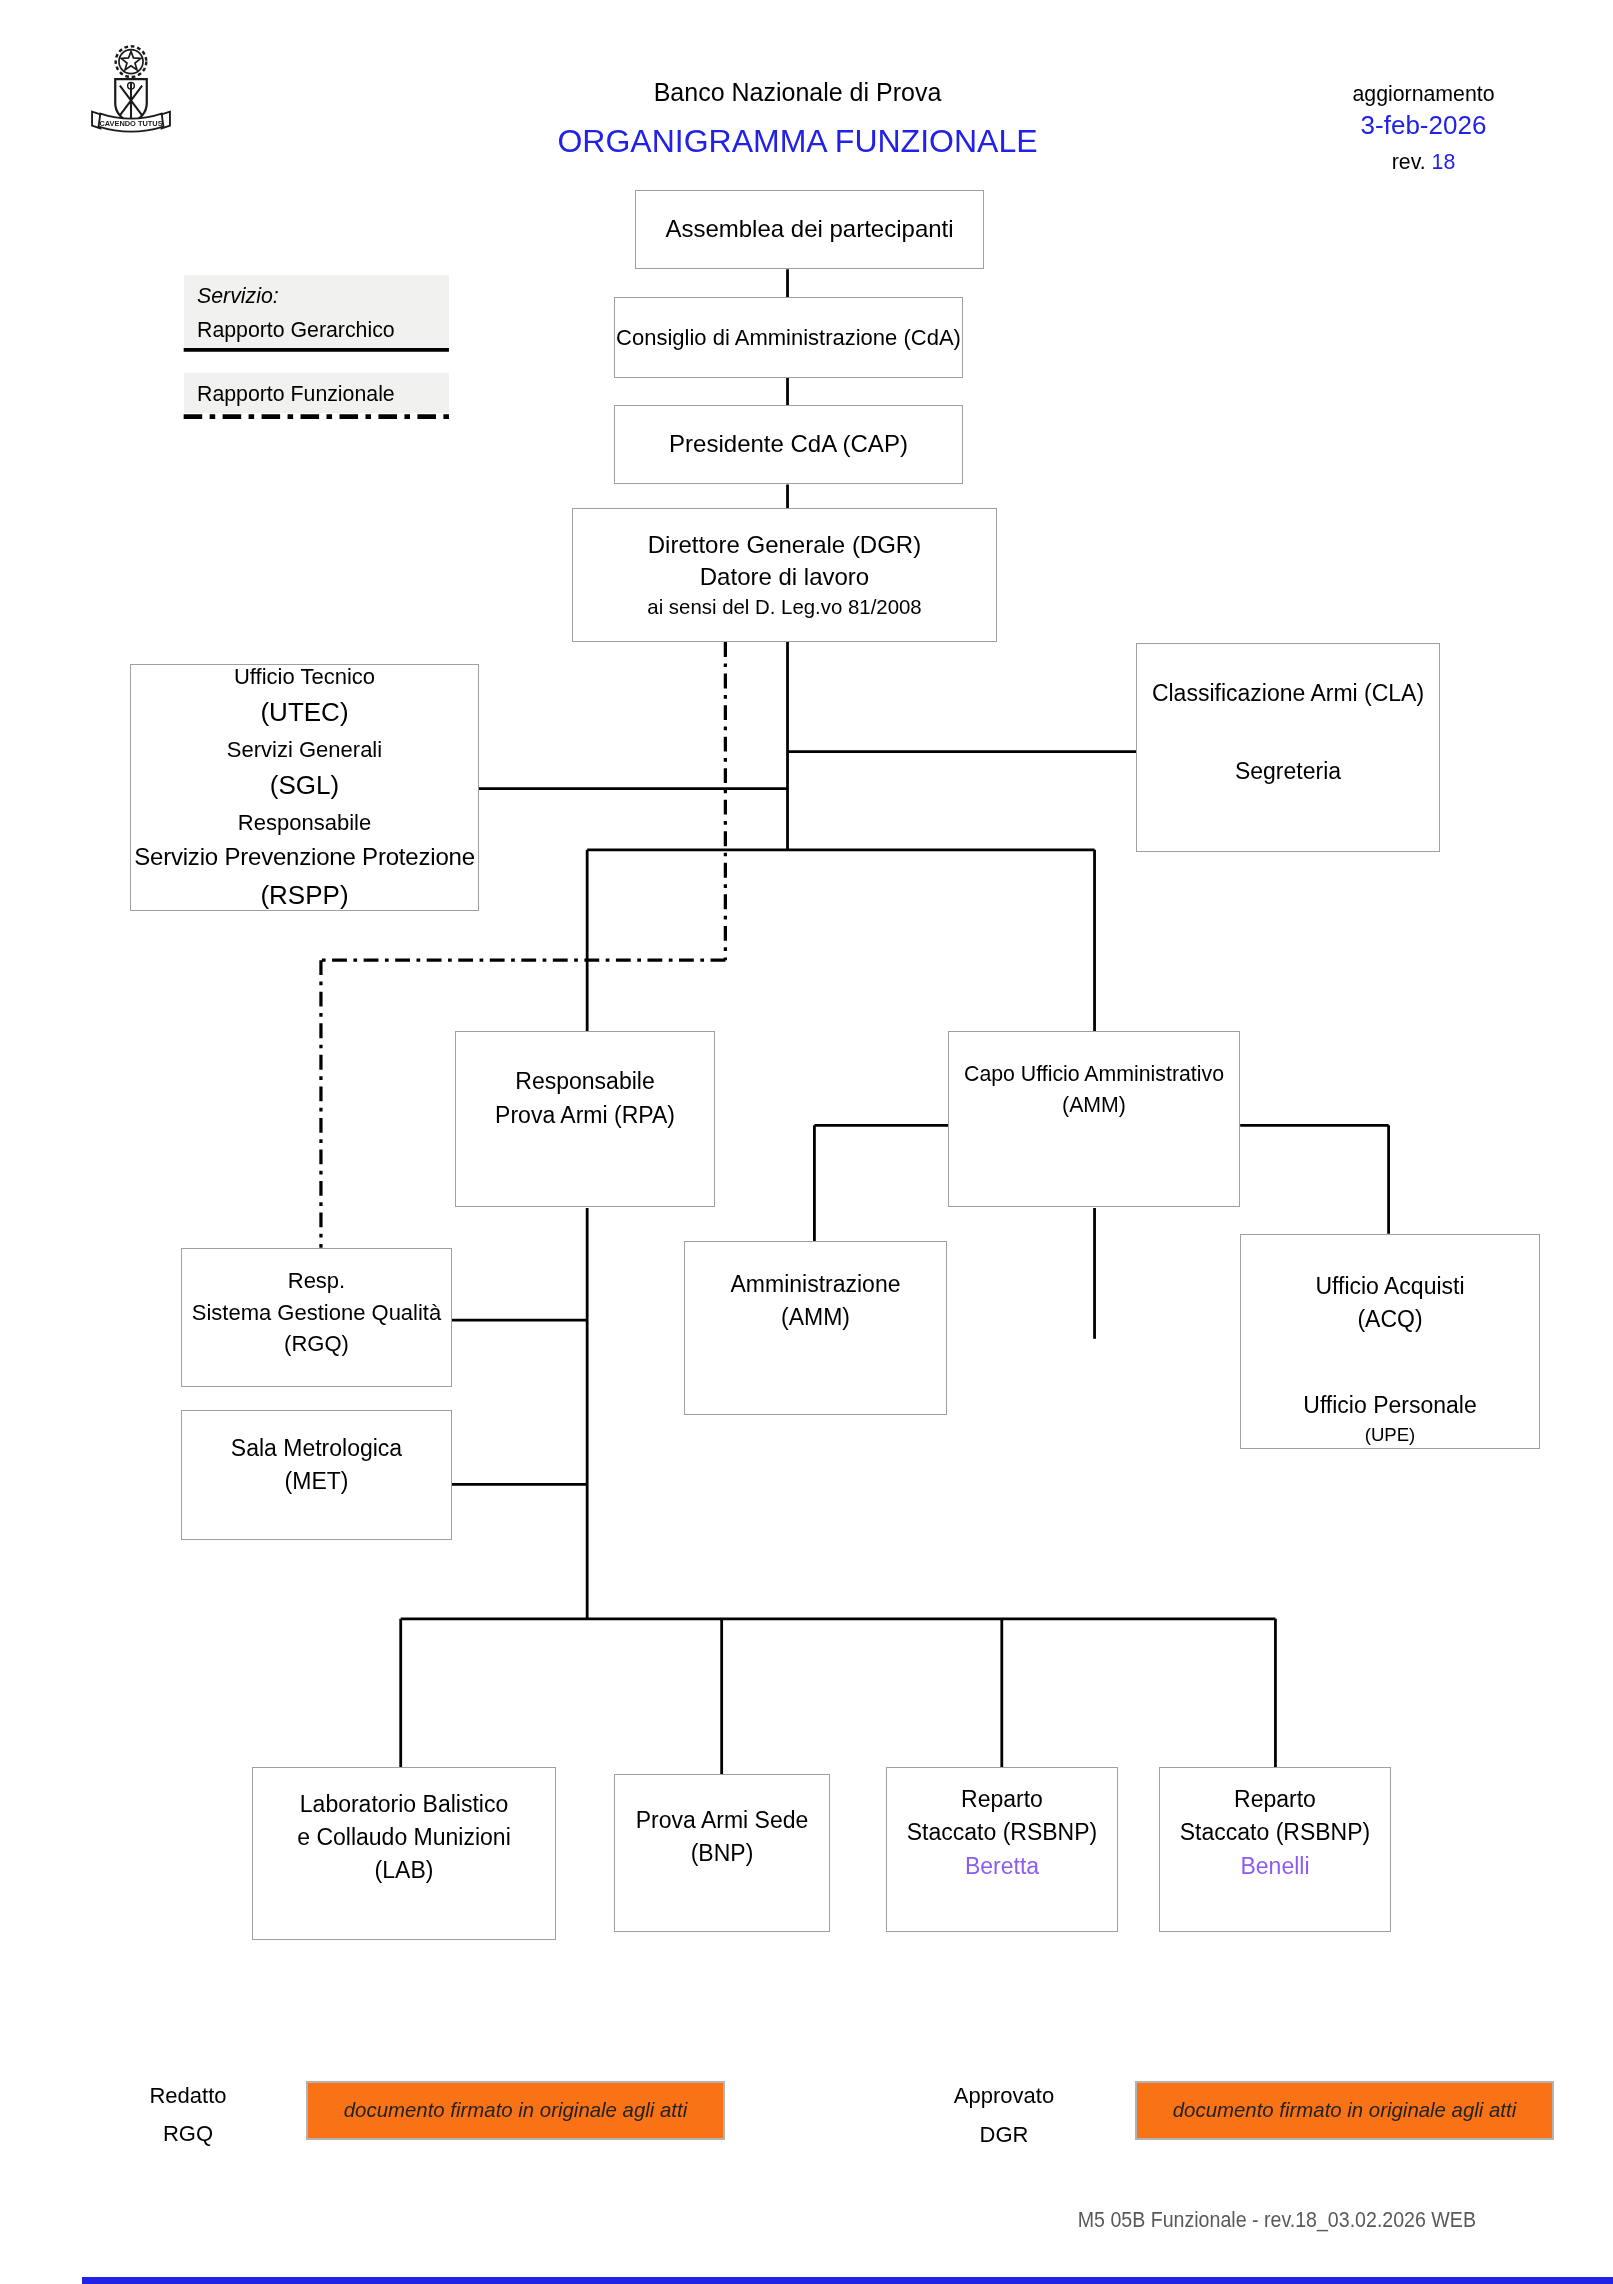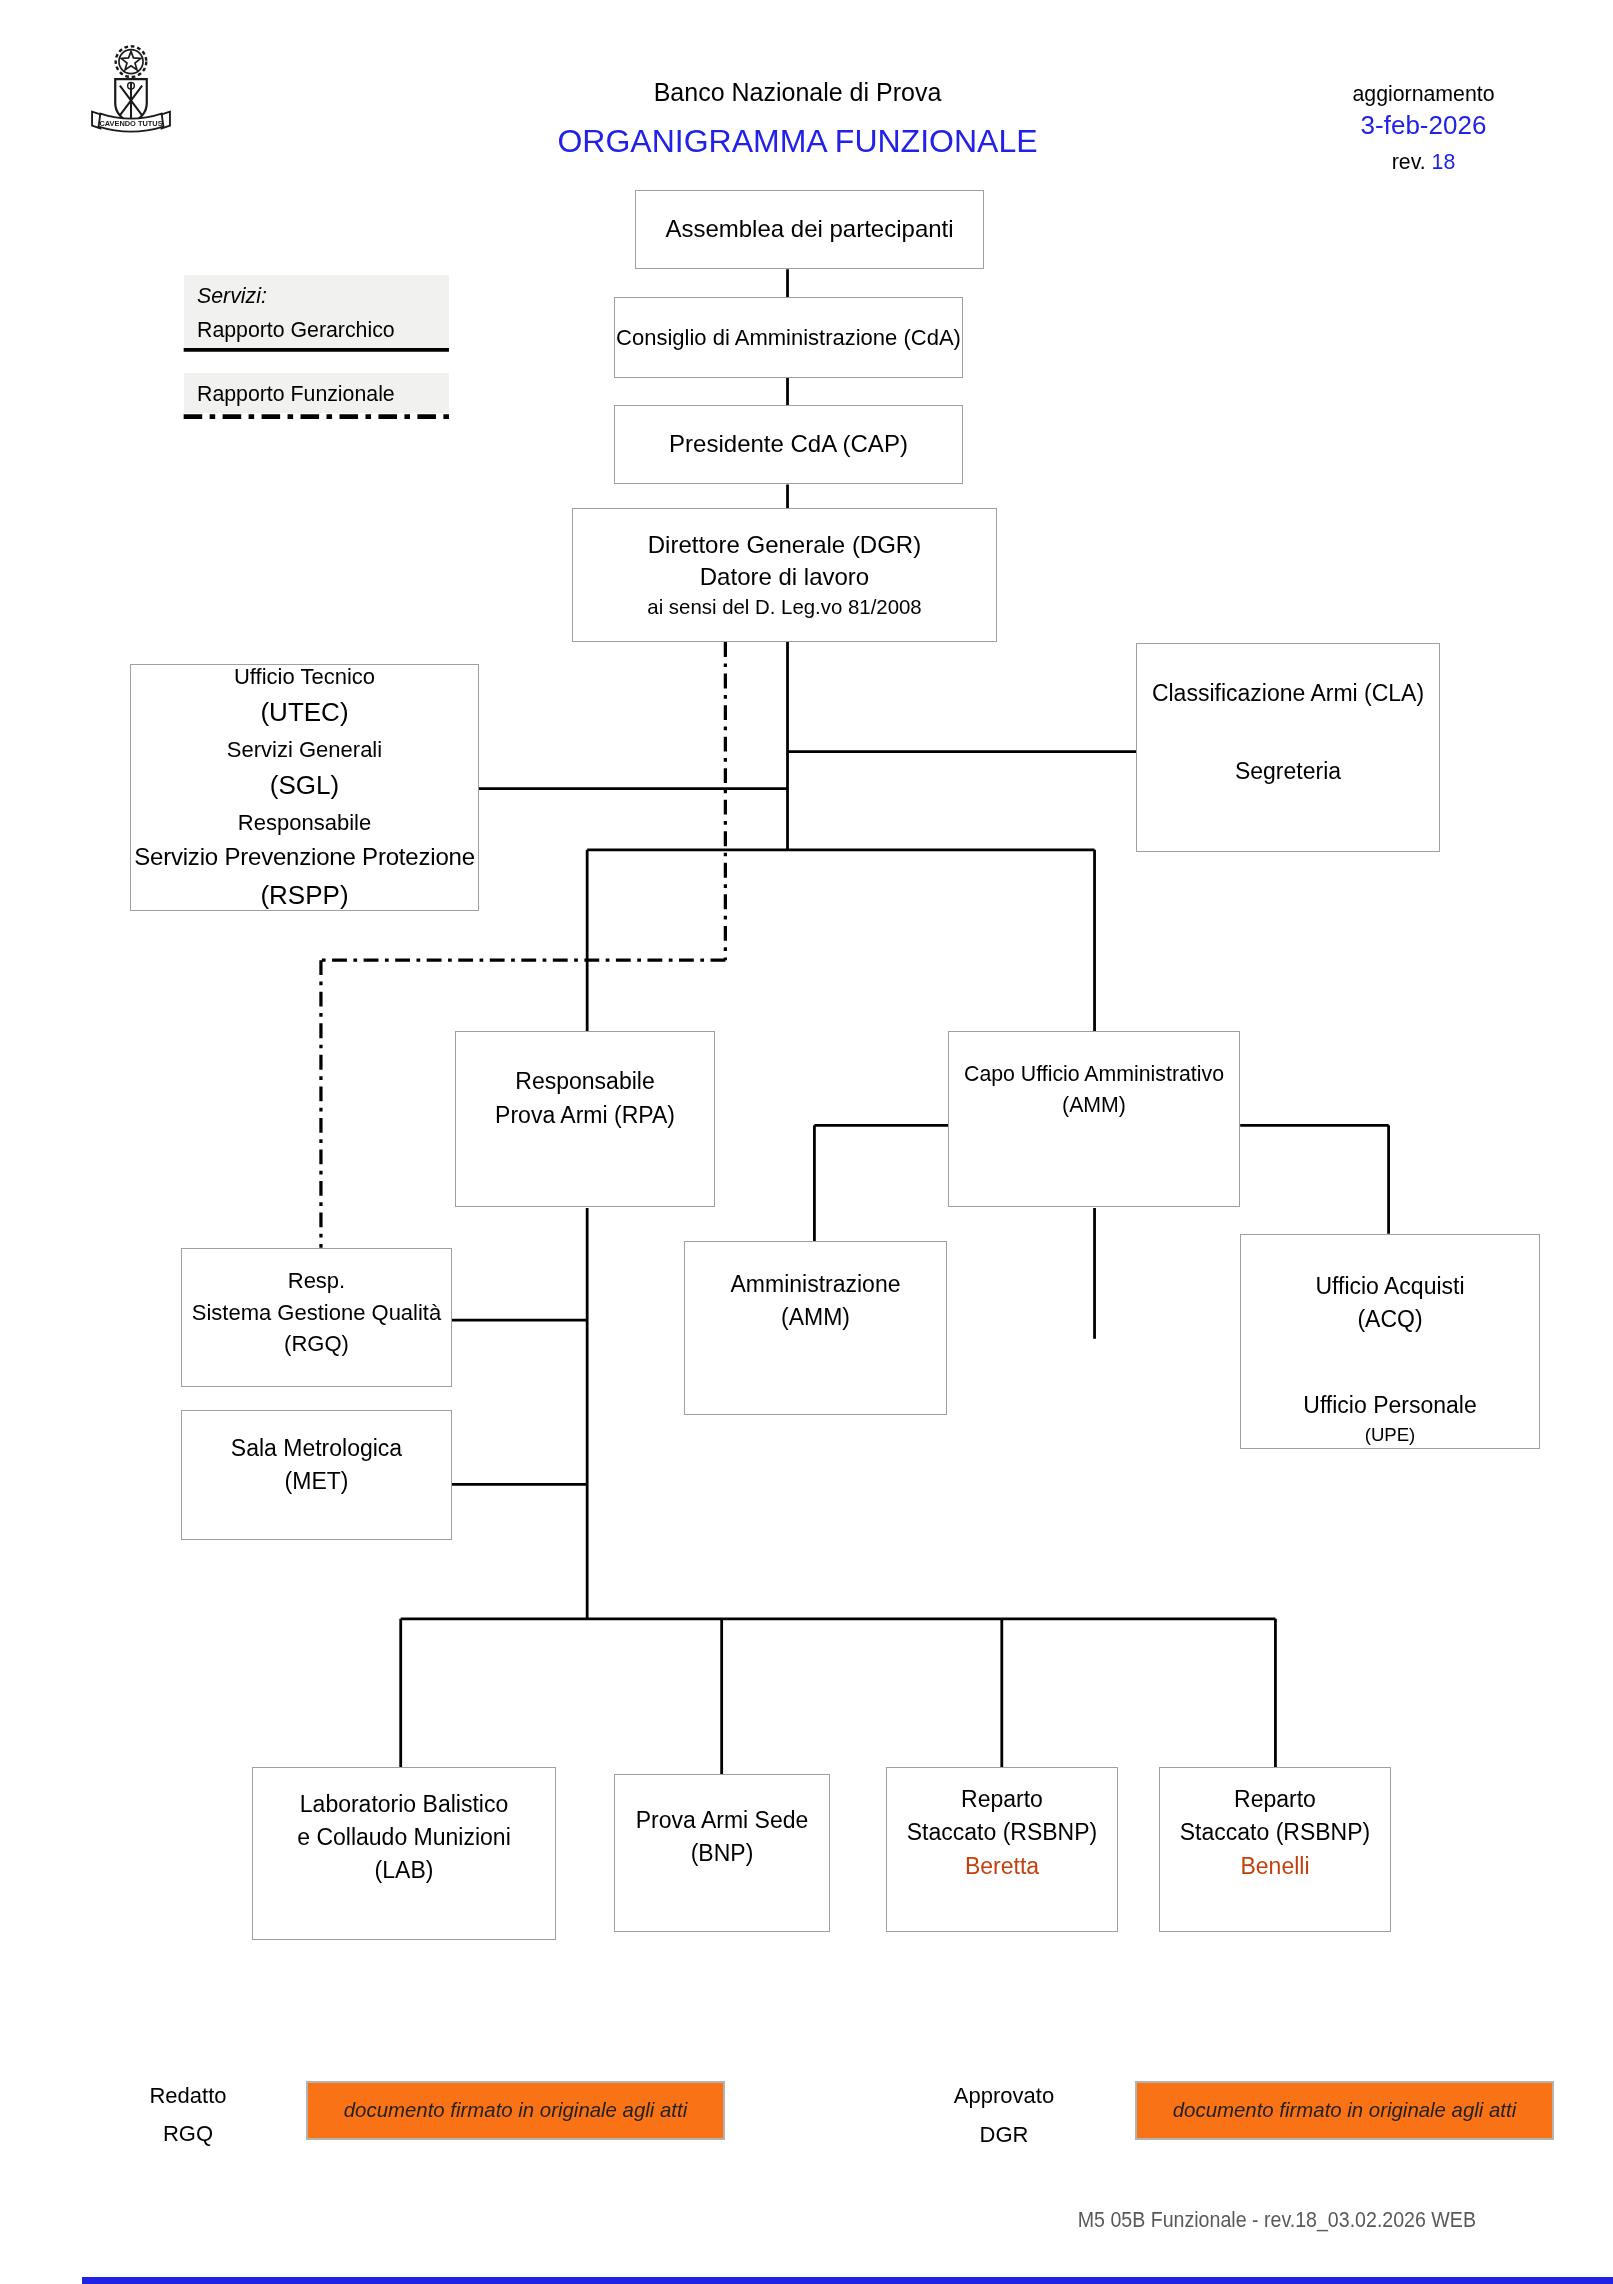--- a/index.html
+++ b/index.html
@@ -11,21 +11,21 @@
   .bgblock{position:absolute;background:#f1f1ef;z-index:0;}
   #wires{position:absolute;left:0;top:0;z-index:1;pointer-events:none;}
   .box{
     position:absolute;z-index:2;background:#fff;border:1.9px solid #a0a0a0;box-sizing:border-box;
     display:flex;flex-direction:column;align-items:center;justify-content:center;
     text-align:center;font-size:23px;line-height:1.44;color:#000;
   }
   .box .lg{font-size:26px;}
   .box .sm{font-size:20.4px;}
   .box .xs{font-size:18.6px;}
-  .box .muted{color:#c2410c;}
+  .box .muted{color:#8b5cf6;}
   .hdr-center{position:absolute;left:519px;width:557px;text-align:center;z-index:2;}
   .blue{color:#2121e8;}
   .lbl{position:absolute;z-index:2;font-size:22px;text-align:center;}
   .legend-text{position:absolute;z-index:2;font-size:21.3px;}
   .signedbox{
     position:absolute;z-index:2;background:#f97316;border:2.8px solid #b3b3b3;box-sizing:border-box;
     display:flex;align-items:center;justify-content:center;font-style:italic;font-size:20.4px;color:#222;
   }
   .docref{
     position:absolute;z-index:2;color:#595959;font-size:21.3px;text-align:right;
@@ -56,21 +56,21 @@
 
   <div class="lbl" style="left:1317px;top:82px;width:213px;font-size:21.3px;">aggiornamento</div>
   <div class="lbl blue" style="left:1317px;top:110px;width:213px;font-size:26px;">3-feb-2026</div>
   <div class="lbl" style="left:1317px;top:150px;width:213px;font-size:21.3px;">
     <span>rev.</span>
     <span class="blue">18</span>
   </div>
 
   <div class="bgblock" style="left:184px;top:275px;width:265px;height:74px;"></div>
   <div class="bgblock" style="left:184px;top:373px;width:265px;height:40px;"></div>
-  <div class="legend-text" style="left:197px;top:284px;font-style:italic;">Servizi:</div>
+  <div class="legend-text" style="left:197px;top:284px;font-style:italic;">Servizio:</div>
   <div class="legend-text" style="left:197px;top:318px;">Rapporto Gerarchico</div>
   <div class="legend-text" style="left:197px;top:382px;">Rapporto Funzionale</div>
 
   <svg id="wires" width="1614" height="2285" viewBox="0 0 1740 2463">
 
     <path d="M198 377 H484" stroke="#000" stroke-width="4" fill="none"></path>
     <path d="M198 449 H484" stroke="#000" stroke-width="5" fill="none" stroke-dasharray="20 8 6 8"></path>
 
     <path fill="none" stroke="#000" stroke-width="3" d="
       M849 290 V320  M849 407 V437  M849 522 V548

